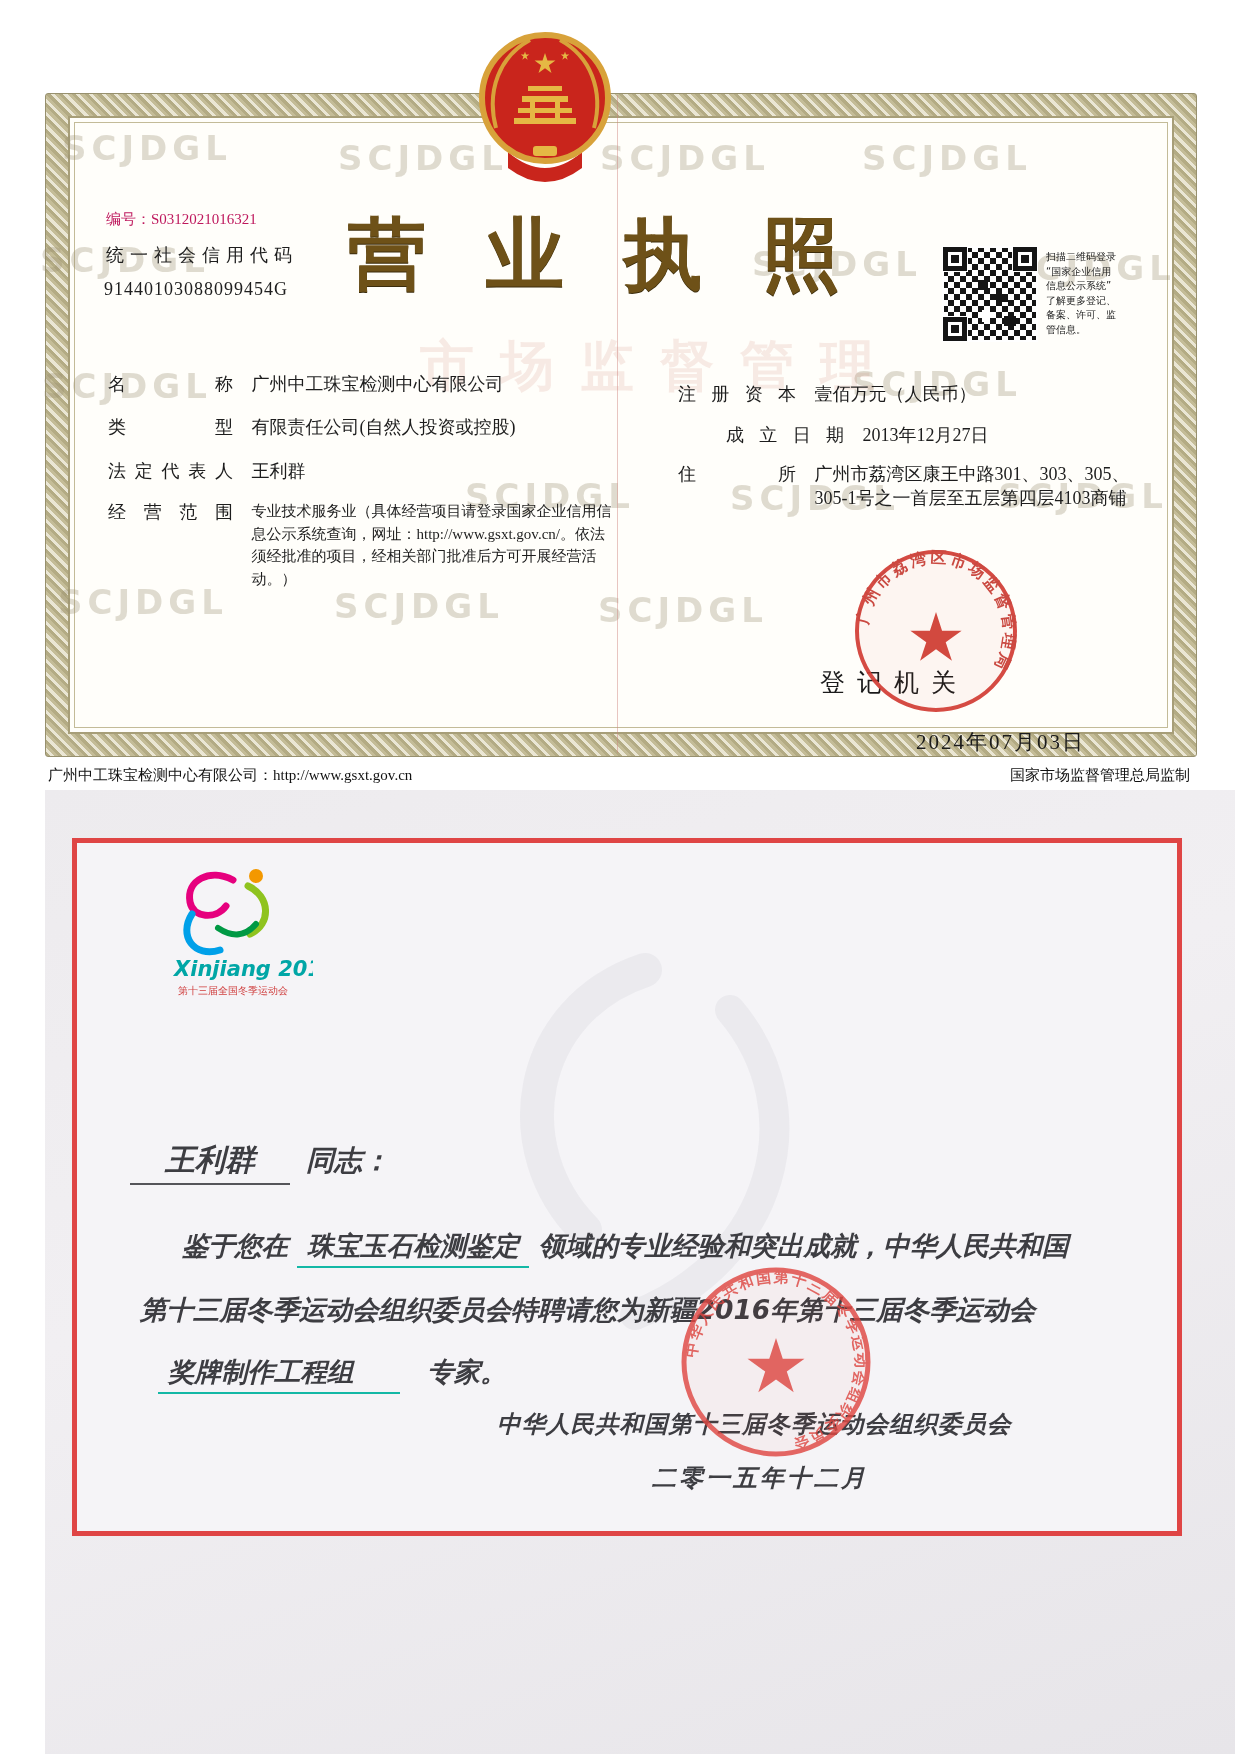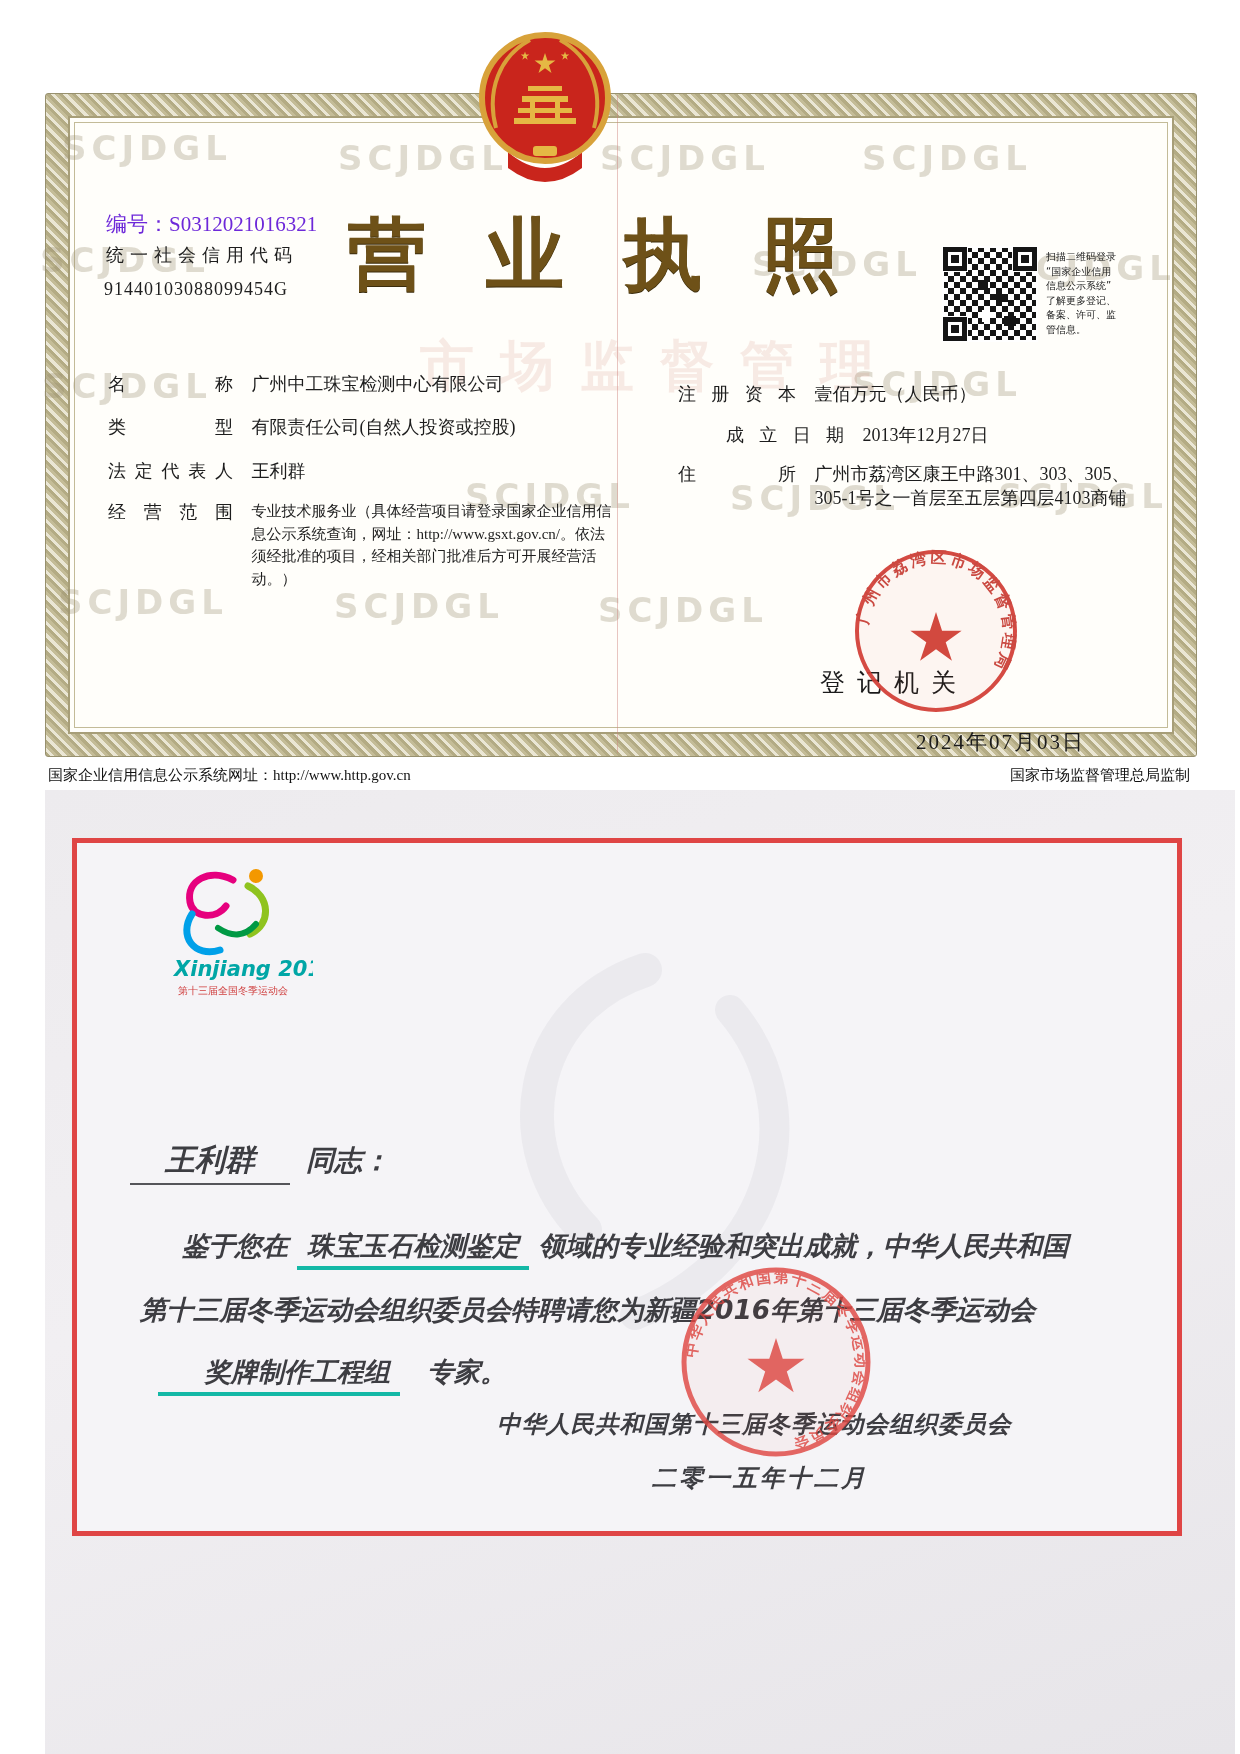--- a/index.html
+++ b/index.html
@@ -12,21 +12,21 @@
     background:
       repeating-linear-gradient(45deg,#b3ab84 0 3px,#eae6d4 3px 6px,#c4bc97 6px 9px);
     border:1px solid #97906e;border-radius:3px;}
   .lic-inner{position:absolute;inset:22px;background:#fffefa;border:2px solid #a79e78;}
   .lic-inner::after{content:"";position:absolute;inset:4px;border:1px solid #c3bb98;pointer-events:none;}
   .fold-line{position:absolute;left:617px;top:95px;width:1px;height:658px;background:rgba(205,128,122,.45);}
   .wm{position:absolute;font-family:"DejaVu Sans",sans-serif;font-weight:bold;
       font-size:34px;letter-spacing:5px;color:rgba(150,140,108,.30);user-select:none;}
   .ghost-red{position:absolute;left:420px;top:330px;font-size:54px;letter-spacing:26px;
       color:rgba(186,88,78,.12);font-weight:bold;}
-  .lic-serial{position:absolute;left:106px;top:210px;font-size:21px;color:#6d28d9;font-family:Liberation Serif, serif;}
+  .lic-serial{position:absolute;left:106px;top:210px;font-size:15px;color:#be185d;font-family:Liberation Serif, serif;}
   .lic-credit-label{position:absolute;left:106px;top:243px;font-size:18px;letter-spacing:6px;color:#1e1e1e;}
   .lic-credit-code{position:absolute;left:104px;top:279px;font-size:18px;letter-spacing:1px;color:#1e1e1e;}
   .lic-title{position:absolute;left:348px;top:203px;font-size:78px;font-weight:bold;
       letter-spacing:60px;color:#6e5118;text-shadow:0 1px 0 #3c2d0c;}
   .qr-caption{position:absolute;left:1046px;top:250px;width:82px;font-size:10px;line-height:1.45;
       color:#222;font-family:"DejaVu Sans",sans-serif;}
   .lic-row{position:absolute;font-size:18px;color:#1d1d1d;}
   .lic-label{display:inline-block;width:125px;text-align:justify;text-align-last:justify;vertical-align:top;}
   .lic-label-r{display:inline-block;width:118px;text-align:justify;text-align-last:justify;vertical-align:top;}
   .lic-value{display:inline-block;margin-left:14px;vertical-align:top;max-width:335px;line-height:1.35;}
@@ -43,21 +43,21 @@
     border:5px solid #df4545;background:#f5f4f7;}
   .cert-title{position:absolute;left:426px;top:908px;font-size:55px;font-weight:700;
     letter-spacing:165px;color:#2e2e33;font-family:"DejaVu Sans","Liberation Sans",sans-serif;white-space:nowrap;}
   .cert-text{font-family:"DejaVu Sans","Liberation Sans",sans-serif;color:#3d3d42;font-weight:600;font-style:italic;}
   .cert-name-row{position:absolute;left:130px;top:1140px;font-size:30px;}
   .u-name{display:inline-block;width:160px;text-align:center;border-bottom:2px solid #55555a;padding-bottom:2px;}
   .cert-salutation{margin-left:16px;font-size:28px;}
   .cert-line1{position:absolute;left:182px;top:1228px;font-size:26.5px;white-space:nowrap;}
   .cert-line2{position:absolute;left:140px;top:1292px;font-size:26.5px;white-space:nowrap;}
   .cert-line3{position:absolute;left:158px;top:1354px;font-size:26.5px;white-space:nowrap;}
-  .u-field{display:inline-block;text-align:right;border-bottom:4px solid #14b8a6;padding:0 10px 2px 10px;}
+  .u-field{display:inline-block;text-align:left;border-bottom:2px solid #14b8a6;padding:0 10px 2px 10px;}
   .u-wide{min-width:222px;}
   .cert-sig{position:absolute;left:497px;top:1408px;font-size:23.5px;letter-spacing:1px;white-space:nowrap;}
   .cert-date{position:absolute;left:652px;top:1462px;font-size:24px;letter-spacing:3px;}
   .cert-wm{position:absolute;left:430px;top:930px;opacity:.05;}
 </style>
 </head>
 <body>
 
 <div class="page">
 
@@ -183,21 +183,21 @@
     <defs>
         <path id="selp" d="M 18,86 A 68,68 0 1 1 154,86 A 68,68 0 1 1 18,86"></path>
       </defs>
     <circle cx="86" cy="86" r="79" fill="rgba(220,70,60,0.05)" stroke="#d23c34" stroke-width="4"></circle>
     <text font-size="16" fill="#c63a32" letter-spacing="3" font-family="'DejaVu Sans',sans-serif" font-weight="bold">
       <textPath href="#selp" startOffset="6">广州市荔湾区市场监督管理局</textPath>
     </text>
     <polygon transform="translate(86,94) scale(27)" fill="#cf3a30" points="0,-1 0.225,-0.31 0.95,-0.31 0.36,0.12 0.59,0.81 0,0.38 -0.59,0.81 -0.36,0.12 -0.95,-0.31 -0.225,-0.31"></polygon>
   </svg>
 
-  <div class="footer-left">国家企业信用信息公示系统网址：http://www.http.gov.cn</div>
+  <div class="footer-left">广州中工珠宝检测中心有限公司：http://www.gsxt.gov.cn</div>
   <div class="footer-right">国家市场监督管理总局监制</div>
 
   <div class="cert-bg"></div>
   <div class="cert-frame"></div>
 
   <svg class="cert-wm" width="430" height="430" viewBox="0 0 430 430">
     <path d="M215,40 C95,80 75,220 155,300" fill="none" stroke="#40415a" stroke-width="34" stroke-linecap="round"></path>
     <path d="M300,80 C385,180 345,330 205,385" fill="none" stroke="#40415a" stroke-width="30" stroke-linecap="round"></path>
   </svg>
 

